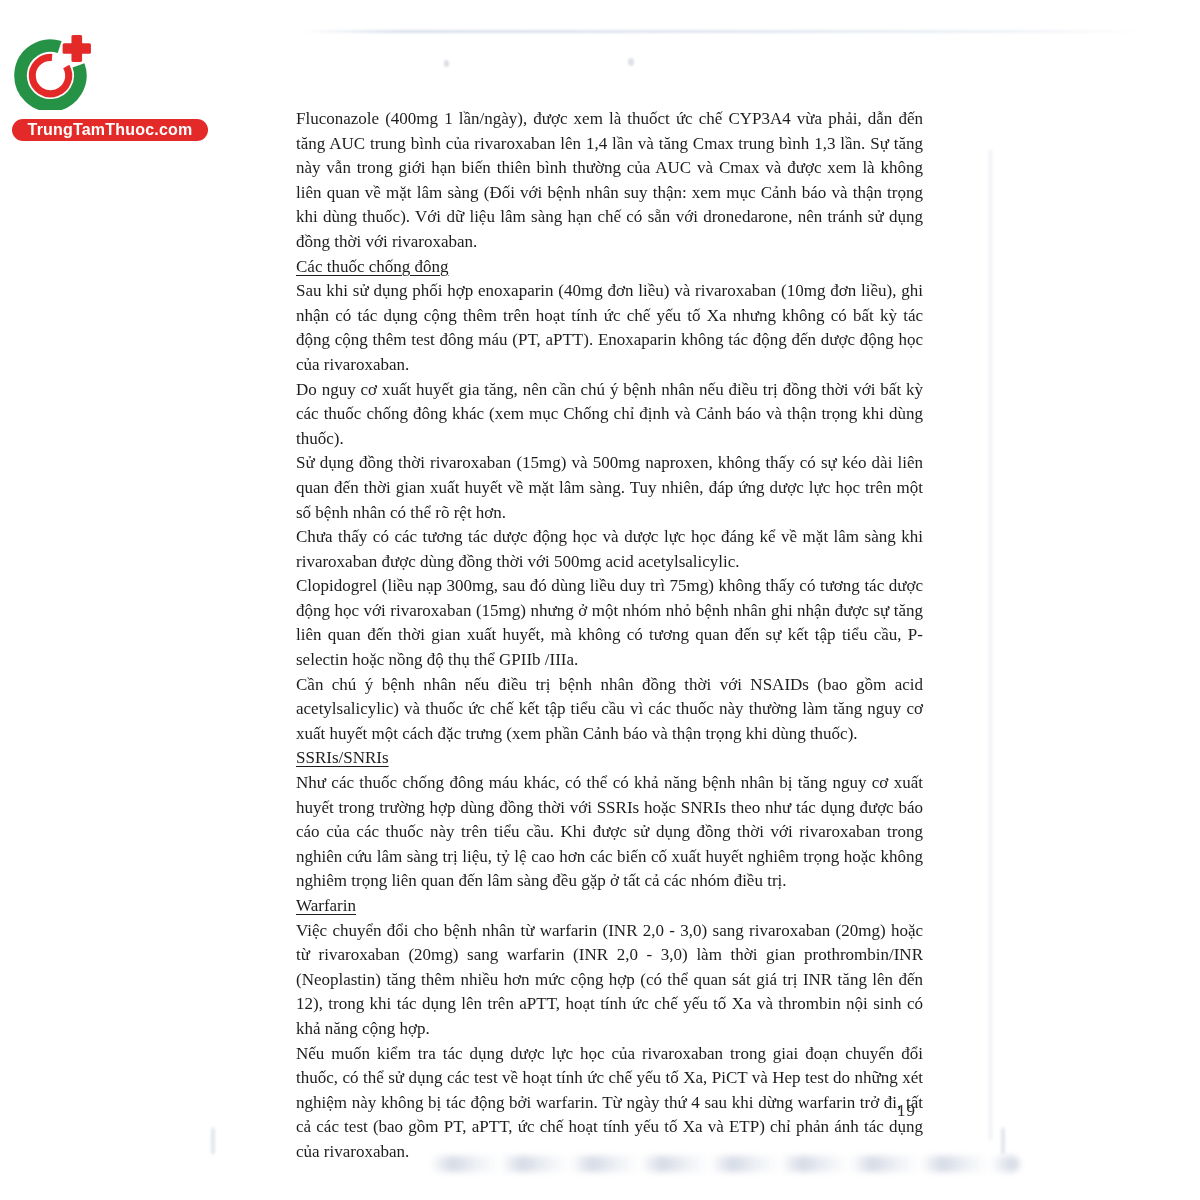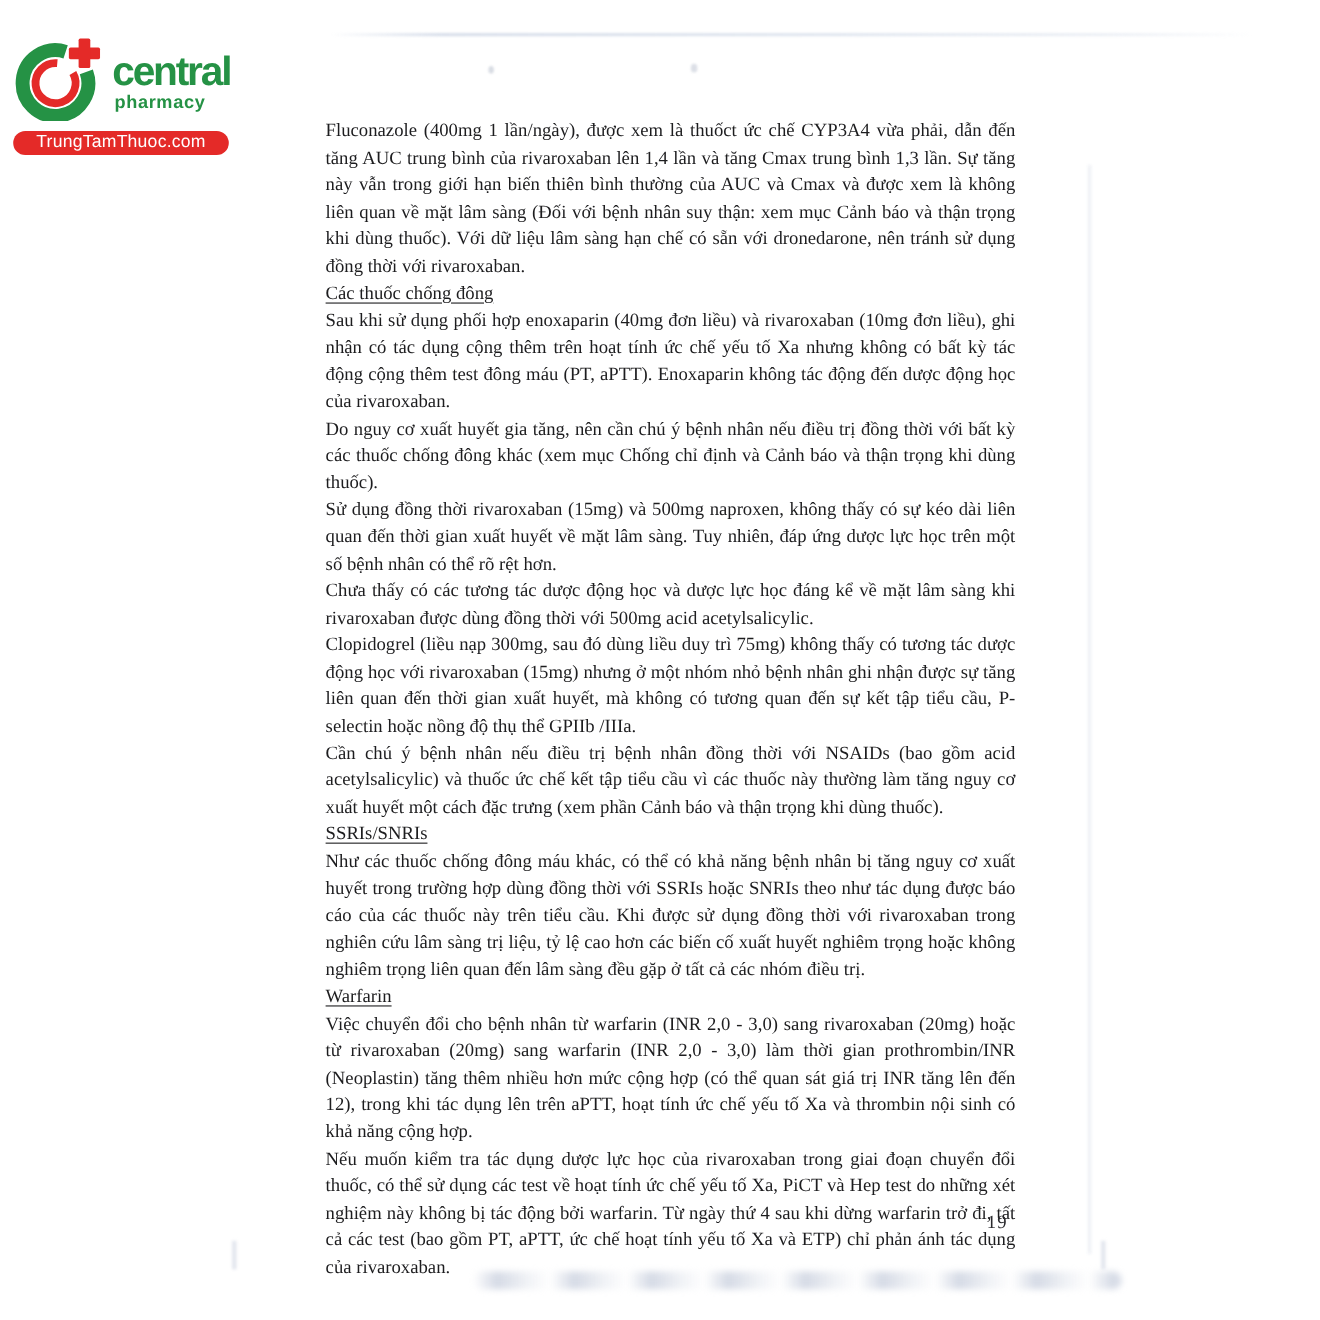--- a/index.html
+++ b/index.html
@@ -21,21 +21,21 @@
   }
   .sub{
     font-family:"Liberation Sans","DejaVu Sans",sans-serif;
     font-size:16.5px;font-weight:700;letter-spacing:0.6px;
     color:#259245;line-height:18px;margin-left:2px;margin-top:2px;
   }
   .badge{
     margin-top:9px;width:196px;height:22px;border-radius:12px;
     background:#e42a28;color:#ffffff;display:flex;align-items:center;justify-content:center;
     font-family:"Liberation Sans","DejaVu Sans",sans-serif;
-    font-size:16px;font-weight:400;letter-spacing:0.2px;
+    font-size:16px;font-weight:700;letter-spacing:0.2px;
   }
 
   
   .content{
     position:absolute;left:296px;top:94px;width:627px;
     font-size:17px;line-height:24.6px;color:#1d1d1f;
     text-align:justify;
     margin-top:13px;
   }
   .para{margin:0;}
@@ -83,24 +83,20 @@
   <div class="art art-tick-r"></div>
 
   <header class="logo">
     <div class="logo-row">
       <svg class="logo-mark" viewBox="0 0 83 75" aria-hidden="true">
         <path d="M 47.1 12.9 A 29.5 29.5 0 1 0 65.7 30.9" fill="none" stroke="#259245" stroke-width="12.5" stroke-linecap="butt"></path>
         <path d="M 39.6 23.1 A 18 18 0 1 0 53.6 32" fill="none" stroke="#e42a28" stroke-width="7" stroke-linecap="butt"></path>
         <rect x="50" y="9" width="28" height="10.5" rx="1.5" fill="#e42a28"></rect>
         <rect x="58.75" y="1" width="10.5" height="26.5" rx="1.5" fill="#e42a28"></rect>
       </svg>
-      <div class="logo-text">
-        <div class="brand">central</div>
-        <div class="sub">pharmacy</div>
-      </div>
     </div>
     <div class="badge">TrungTamThuoc.com</div>
   </header>
 
   <main class="content" id="doc-content">
       <div class="para">Fluconazole (400mg 1 lần/ngày), được xem là thuốct ức chế CYP3A4 vừa phải, dẫn đến tăng AUC trung bình của rivaroxaban lên 1,4 lần và tăng Cmax trung bình 1,3 lần. Sự tăng này vẫn trong giới hạn biến thiên bình thường của AUC và Cmax và được xem là không liên quan về mặt lâm sàng (Đối với bệnh nhân suy thận: xem mục Cảnh báo và thận trọng khi dùng thuốc). Với dữ liệu lâm sàng hạn chế có sẵn với dronedarone, nên tránh sử dụng đồng thời với rivaroxaban.</div>
       <div class="heading">Các thuốc chống đông</div>
       <div class="para">Sau khi sử dụng phối hợp enoxaparin (40mg đơn liều) và rivaroxaban (10mg đơn liều), ghi nhận có tác dụng cộng thêm trên hoạt tính ức chế yếu tố Xa nhưng không có bất kỳ tác động cộng thêm test đông máu (PT, aPTT). Enoxaparin không tác động đến dược động học của rivaroxaban.</div>
       <div class="para">Do nguy cơ xuất huyết gia tăng, nên cần chú ý bệnh nhân nếu điều trị đồng thời với bất kỳ các thuốc chống đông khác (xem mục Chống chỉ định và Cảnh báo và thận trọng khi dùng thuốc).</div>
       <div class="para">Sử dụng đồng thời rivaroxaban (15mg) và 500mg naproxen, không thấy có sự kéo dài liên quan đến thời gian xuất huyết về mặt lâm sàng. Tuy nhiên, đáp ứng dược lực học trên một số bệnh nhân có thể rõ rệt hơn.</div>

